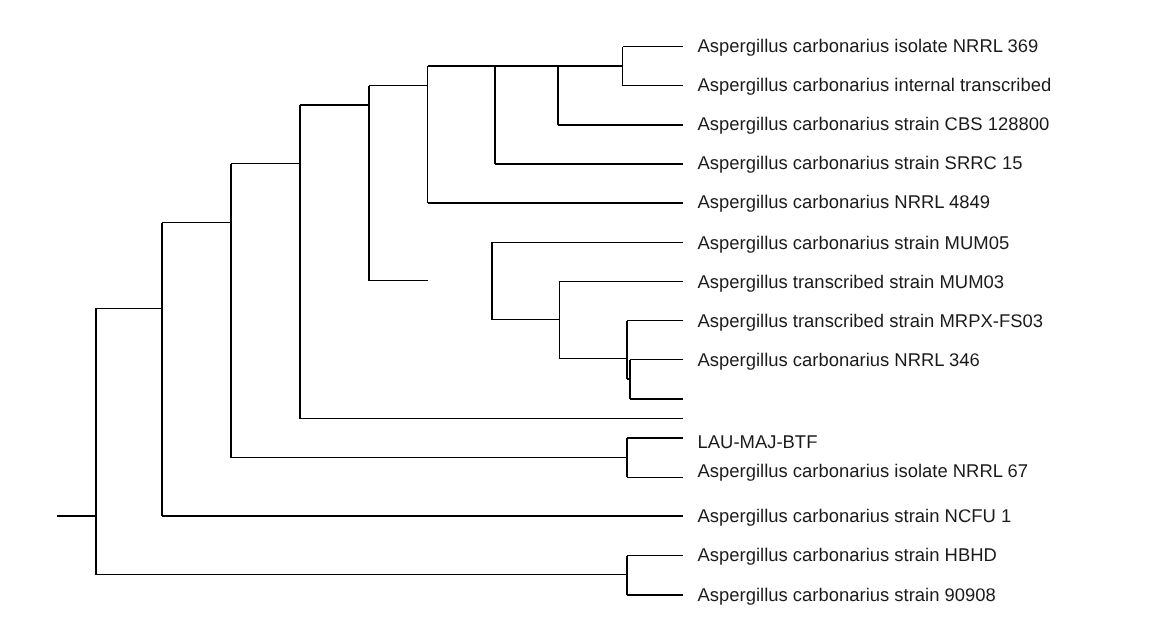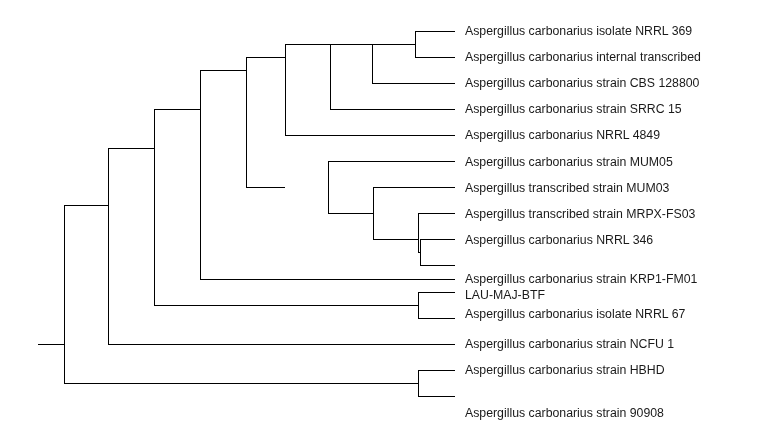--- a/index.html
+++ b/index.html
@@ -126,20 +126,19 @@
     <div class="leaf-label" style="left:465px; top:31px;">Aspergillus carbonarius isolate NRRL 369</div>
     <div class="leaf-label" style="left:465px; top:57.1px;">Aspergillus carbonarius internal transcribed</div>
     <div class="leaf-label" style="left:465px; top:83.2px;">Aspergillus carbonarius strain CBS 128800</div>
     <div class="leaf-label" style="left:465px; top:109.3px;">Aspergillus carbonarius strain SRRC 15</div>
     <div class="leaf-label" style="left:465px; top:135.4px;">Aspergillus carbonarius NRRL 4849</div>
     <div class="leaf-label" style="left:465px; top:161.5px;">Aspergillus carbonarius strain MUM05</div>
     <div class="leaf-label" style="left:465px; top:187.6px;">Aspergillus transcribed strain MUM03</div>
     <div class="leaf-label" style="left:465px; top:213.7px;">Aspergillus transcribed strain MRPX-FS03</div>
     <div class="leaf-label" style="left:465px; top:239.8px;">Aspergillus carbonarius NRRL 346</div>
     <div class="leaf-label" style="left:465px; top:265.9px;margin-top:48px;">Aspergillus carbonarius isolate NRRL 67</div>
-    <div class="leaf-label" style="left:465px; top:279px;">Aspergillus carbonarius strain KRP1-FM01</div>
     <div class="leaf-label" style="left:465px; top:295px;">LAU-MAJ-BTF</div>
     <div class="leaf-label" style="left:465px; top:344.3px;">Aspergillus carbonarius strain NCFU 1</div>
     <div class="leaf-label" style="left:465px; top:370.4px;">Aspergillus carbonarius strain HBHD</div>
-    <div class="leaf-label" style="left:465px; top:413px;">Aspergillus carbonarius strain 90908</div>
+    <div class="leaf-label" style="left:465px; top:397px;">Aspergillus carbonarius strain 90908</div>
   </div>
 
 </div>
 
 </body></html>

